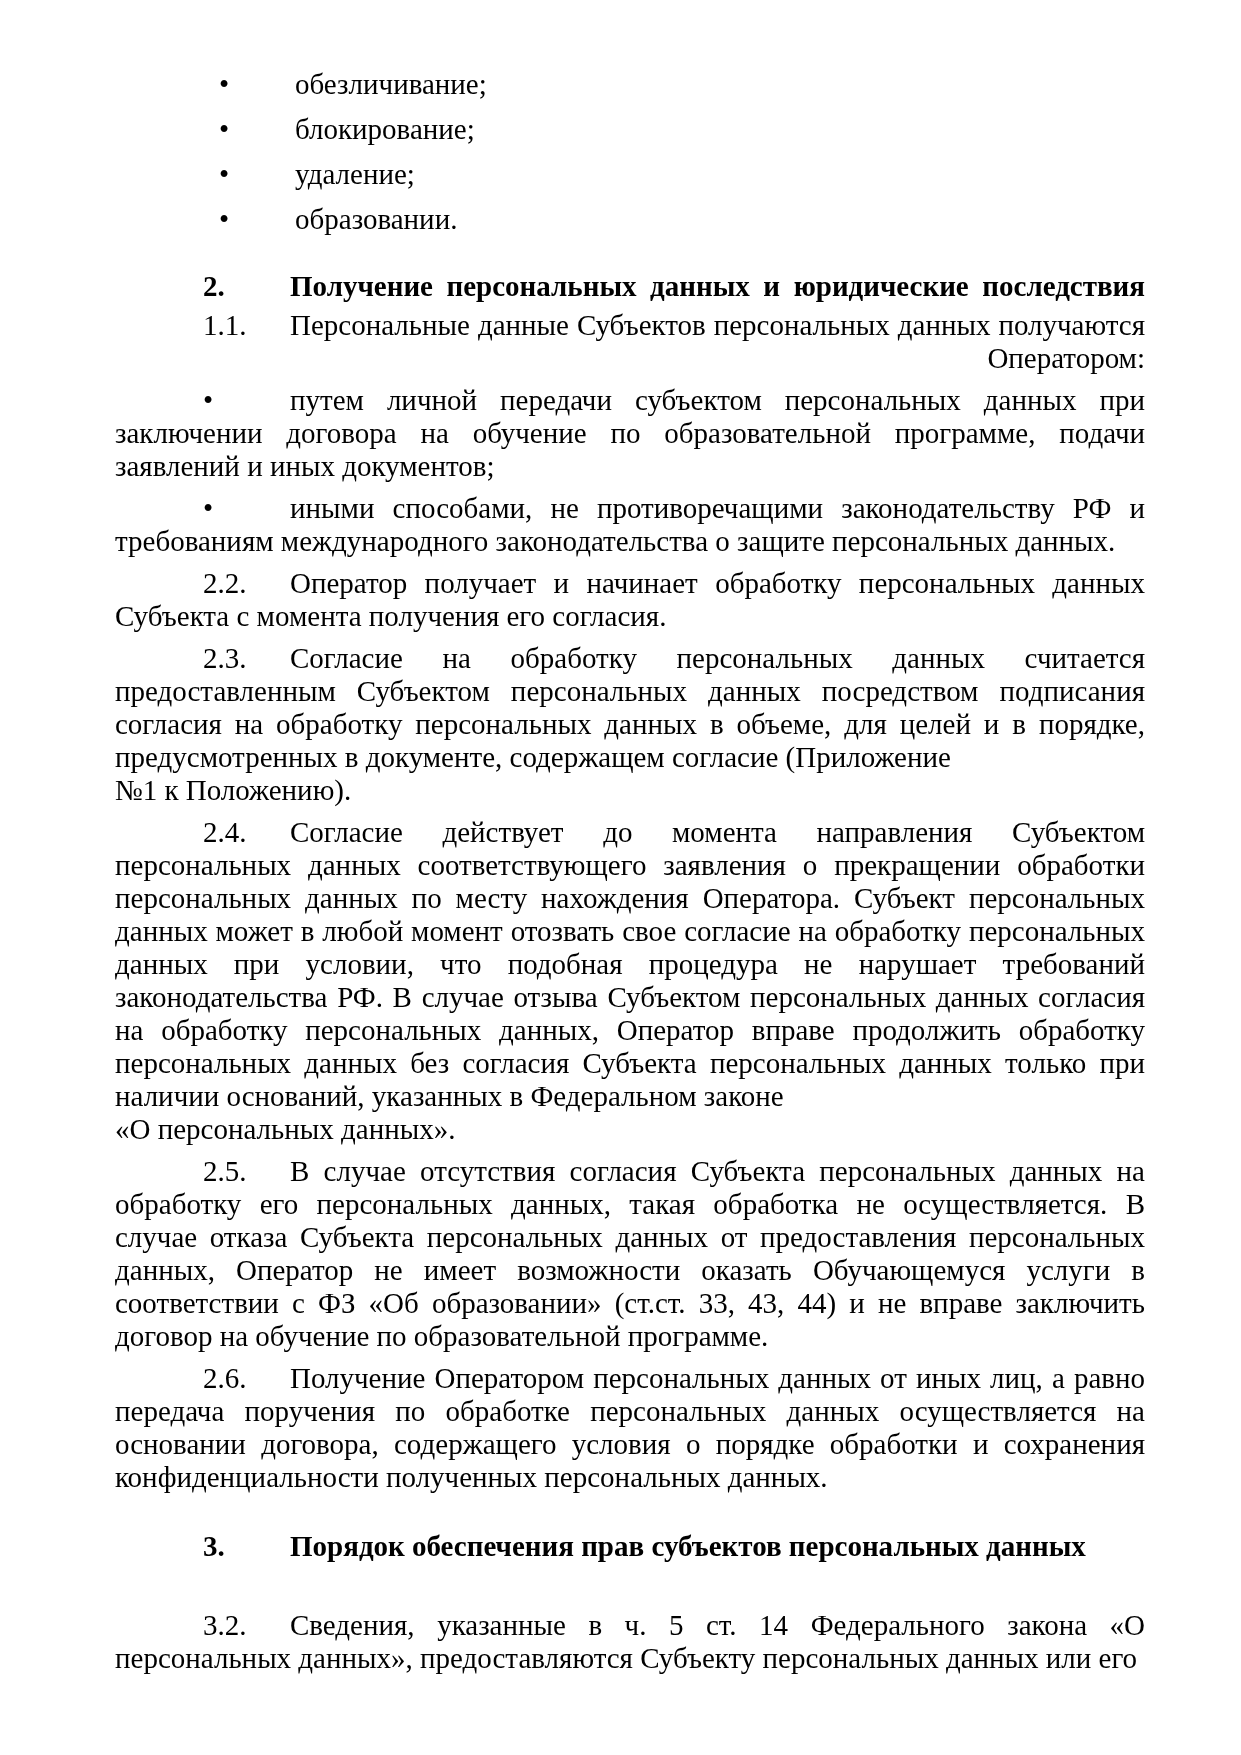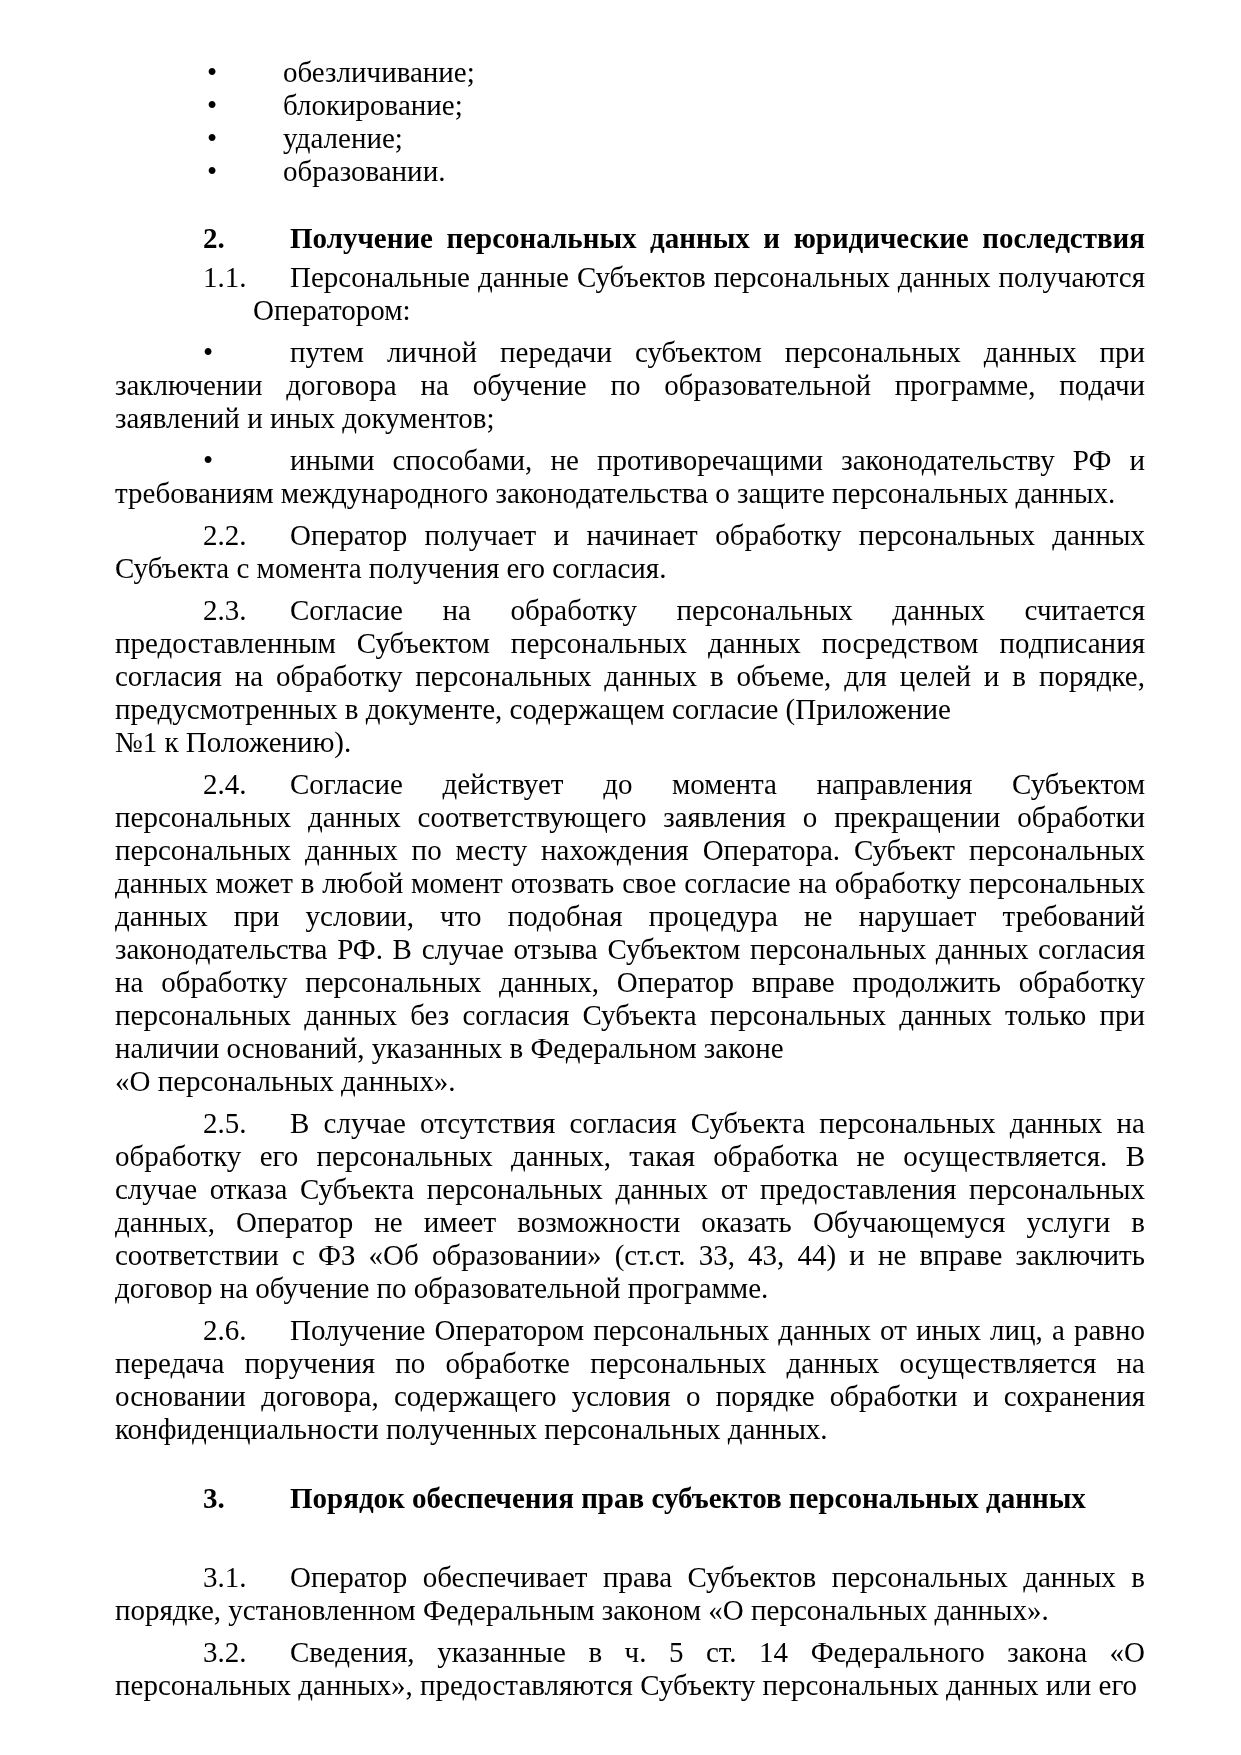--- a/index.html
+++ b/index.html
@@ -23,35 +23,35 @@
     padding-left:88px;
     box-sizing:border-box;
     vertical-align:baseline;
   }
   .bullet-cell{
     display:inline-block;
     width:168px;
     padding-left:92px;
     box-sizing:border-box;
   }
-  .top-bullet{margin:0;}
+  .top-bullet{margin:12px;}
   .para{
     text-align:justify;
     margin:9px 0;
   }
   .ptext{white-space:pre-line;}
   
   .jline{
     text-align:justify;
     text-align-last:justify;
     margin:0;
   }
   .bold{font-weight:bold;}
   .heading2{margin:34px 0 6px 0;}
-  .hang-cont{margin-left:138px;}
+  .hang-cont{margin-left:138px;text-align:right;}
   .heading3{margin:36px 0 46px 0;}
   .dot{font-size:29px;}
 </style>
 </head>
 <body>
 
 <div class="page">
 
   <div>
     <div class="top-bullet"><span class="bullet-cell"><span class="dot">•</span></span><span>обезличивание;</span></div>
@@ -80,17 +80,16 @@
 
   <p class="para"><span class="numcell"><span>2.4.</span></span><span class="ptext">Согласие действует до момента направления Субъектом персональных данных соответствующего заявления о прекращении обработки персональных данных по месту нахождения Оператора. Субъект персональных данных может в любой момент отозвать свое согласие на обработку персональных данных при условии, что подобная процедура не нарушает требований законодательства РФ. В случае отзыва Субъектом персональных данных согласия на обработку персональных данных, Оператор вправе продолжить обработку персональных данных без согласия Субъекта персональных данных только при наличии оснований, указанных в Федеральном законе
 «О персональных данных».</span></p>
 
   <p class="para"><span class="numcell"><span>2.5.</span></span><span class="ptext">В случае отсутствия согласия Субъекта персональных данных на обработку его персональных данных, такая обработка не осуществляется. В случае отказа Субъекта персональных данных от предоставления персональных данных, Оператор не имеет возможности оказать Обучающемуся услуги в соответствии с ФЗ «Об образовании» (ст.ст. 33, 43, 44) и не вправе заключить договор на обучение по образовательной программе.</span></p>
 
   <p class="para"><span class="numcell"><span>2.6.</span></span><span class="ptext">Получение Оператором персональных данных от иных лиц, а равно передача поручения по обработке персональных данных осуществляется на основании договора, содержащего условия о порядке обработки и сохранения конфиденциальности полученных персональных данных.</span></p>
 
   <div class="heading3 bold"><span class="numcell"><span>3.</span></span><span>Порядок обеспечения прав субъектов персональных данных</span></div>
 
-  <p class="para"><span class="numcell"><span>3.1.</span></span><span class="ptext">Оператор обеспечивает права Субъектов персональных данных в порядке, установленном Федеральным законом «О персональных данных».</span></p>
 
   <p class="para"><span class="numcell"><span>3.2.</span></span><span class="ptext">Сведения, указанные в ч. 5 ст. 14 Федерального закона «О персональных данных», предоставляются Субъекту персональных данных или его</span></p>
 
 </div>
 
 </body></html>

